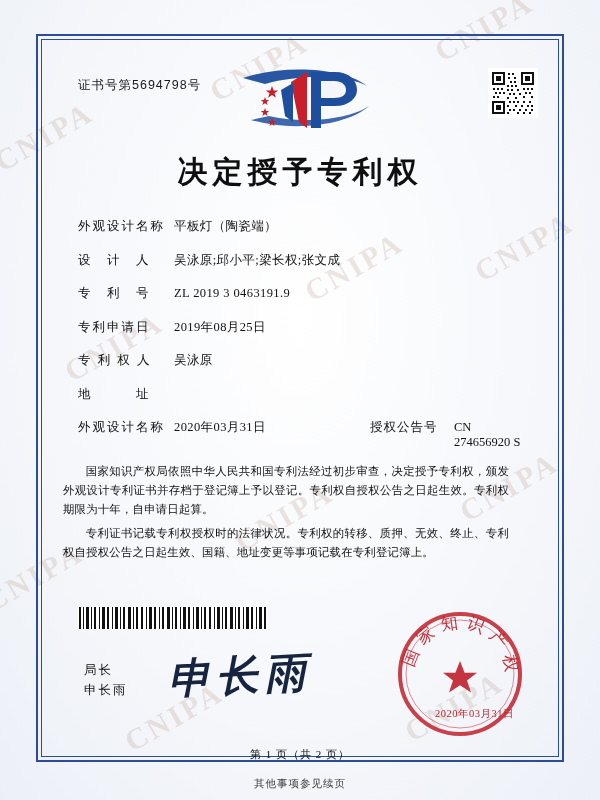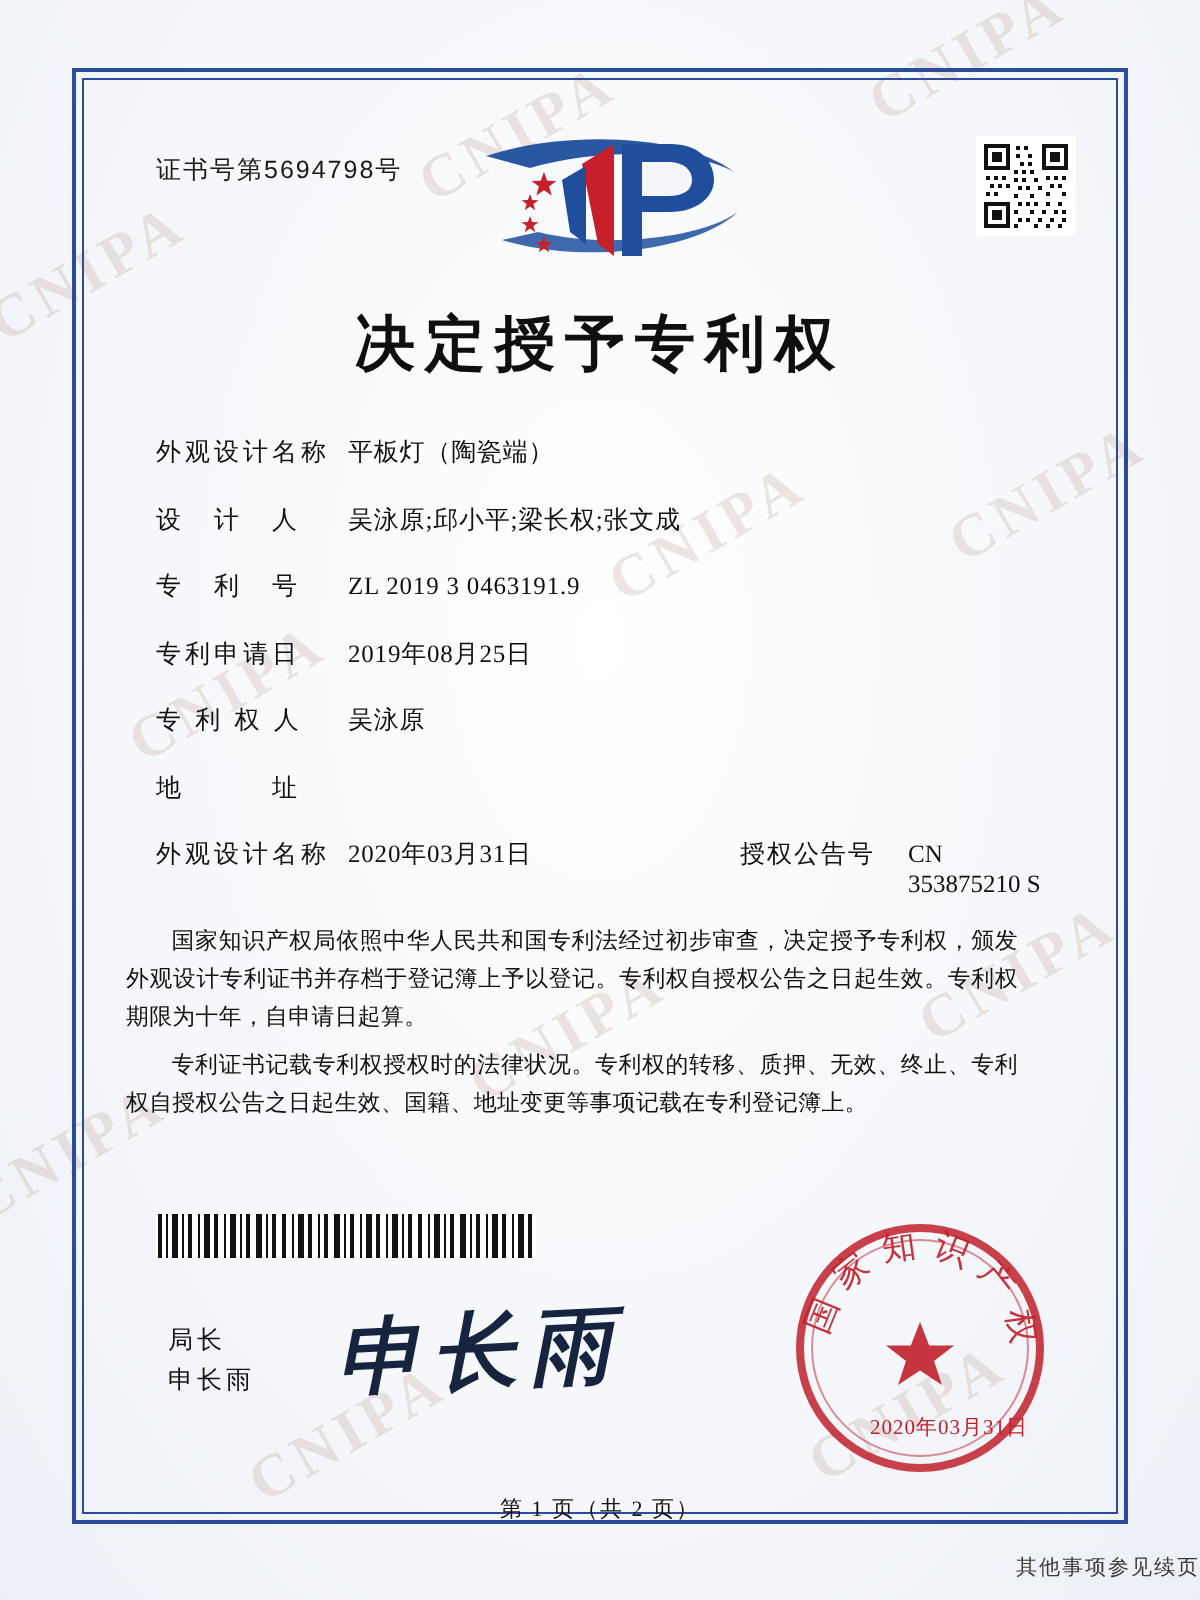--- a/index.html
+++ b/index.html
@@ -224,21 +224,21 @@
     text-align: center;
     font-size: 11px;
     color: #111;
     letter-spacing: 1px;
     font-family: "Liberation Serif", serif;
   }
   .footer-note {
     position: absolute;
     left: 0; right: 0;
     top: 777px;
-    text-align: right;
+    text-align: center;
     font-size: 10.5px;
     color: #3a3a3a;
     letter-spacing: 1px;
     font-family: "Liberation Serif", serif;
   }
 </style>
 </head>
 <body>
 
 <div class="page">
@@ -379,21 +379,21 @@
       <div class="field-label">专 利 权 人</div>
       <div class="field-value">吴泳原</div>
     </div>
     <div class="field-row">
       <div class="field-label">地　　　址</div>
     </div>
     <div class="field-row dual">
       <div class="field-label">外观设计名称</div>
       <div class="field-value">2020年03月31日</div>
       <div class="field-label2">授权公告号</div>
-      <div class="field-value2">CN 353875210 S</div>
+      <div class="field-value2">CN 274656920 S</div>
     </div>
   </div>
 
   <div class="paragraphs">
     <p>国家知识产权局依照中华人民共和国专利法经过初步审查，决定授予专利权，颁发外观设计专利证书并存档于登记簿上予以登记。专利权自授权公告之日起生效。专利权期限为十年，自申请日起算。</p>
     <p>专利证书记载专利权授权时的法律状况。专利权的转移、质押、无效、终止、专利权自授权公告之日起生效、国籍、地址变更等事项记载在专利登记簿上。</p>
   </div>
 
   <div class="barcode">
     <svg width="190" height="22" viewBox="0 0 190 22" xmlns="http://www.w3.org/2000/svg">

